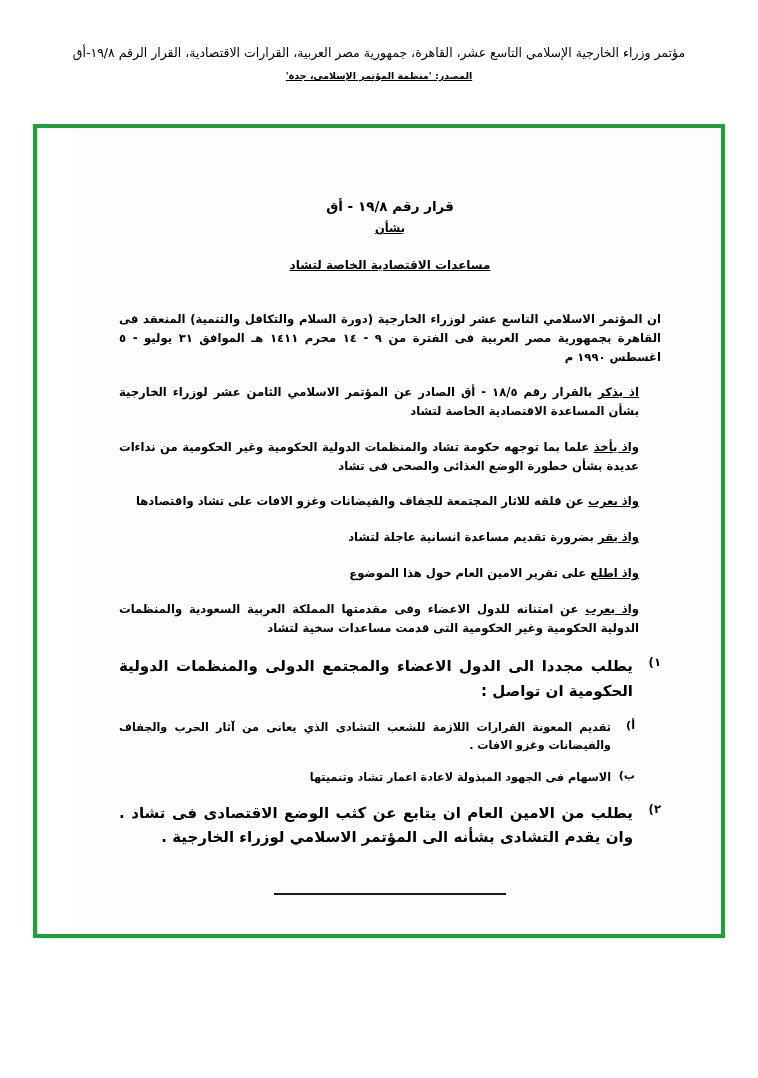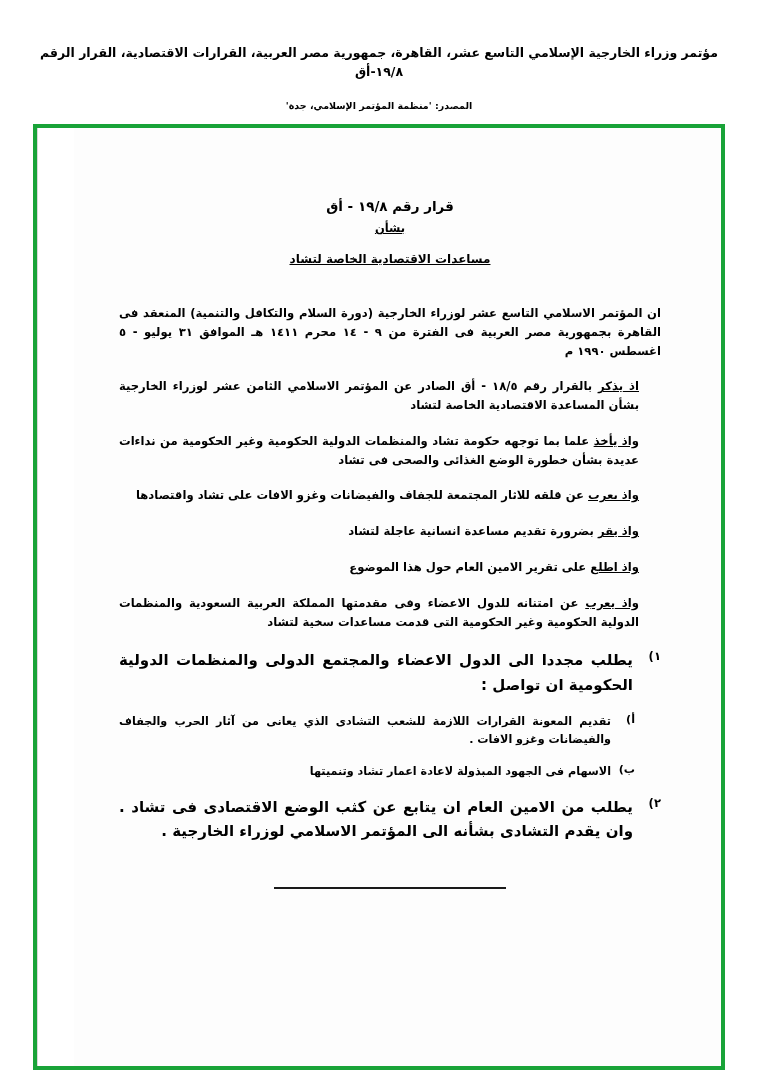--- a/index.html
+++ b/index.html
@@ -23,40 +23,41 @@
     box-sizing: border-box;
   }
 
   
   .doc-header {
     text-align: center;
     padding: 44px 30px 0 30px;
   }
   .doc-header .title-line {
     font-size: 12.5px;
-    font-weight: bold;
+    font-weight: normal;
     line-height: 1.5;
     letter-spacing: 0px;
     color: #000;
     text-align: center;
   }
   .doc-header .source-line {
     font-size: 9.5px;
     font-weight: bold;
-    margin-top: 18px;
+    margin-top: 7px;
     color: #000;
+    text-decoration: underline;
   }
 
   
   .scan-frame {
     position: absolute;
     top: 124px;
     left: 33px;
     width: 692px;
-    height: 946px;
+    height: 814px;
     border: 4px solid #19a338;
     box-sizing: border-box;
     background: #ffffff;
   }
 
   
   .scan-inner {
     position: absolute;
     inset: 0;
     background: #fdfdfd;
@@ -91,21 +92,21 @@
     font-size: 13.5px;
     font-weight: bold;
     letter-spacing: 1.5px;
     margin-bottom: 7px;
   }
   .res-head .res-about {
     font-size: 11.5px;
     font-weight: bold;
     letter-spacing: 1px;
     text-decoration: underline;
-    margin-bottom: 17px;
+    margin-bottom: 23px;
   }
   .res-head .res-subject {
     font-size: 12px;
     font-weight: bold;
     letter-spacing: 2px;
     text-decoration: underline;
   }
 
   
   .para {

